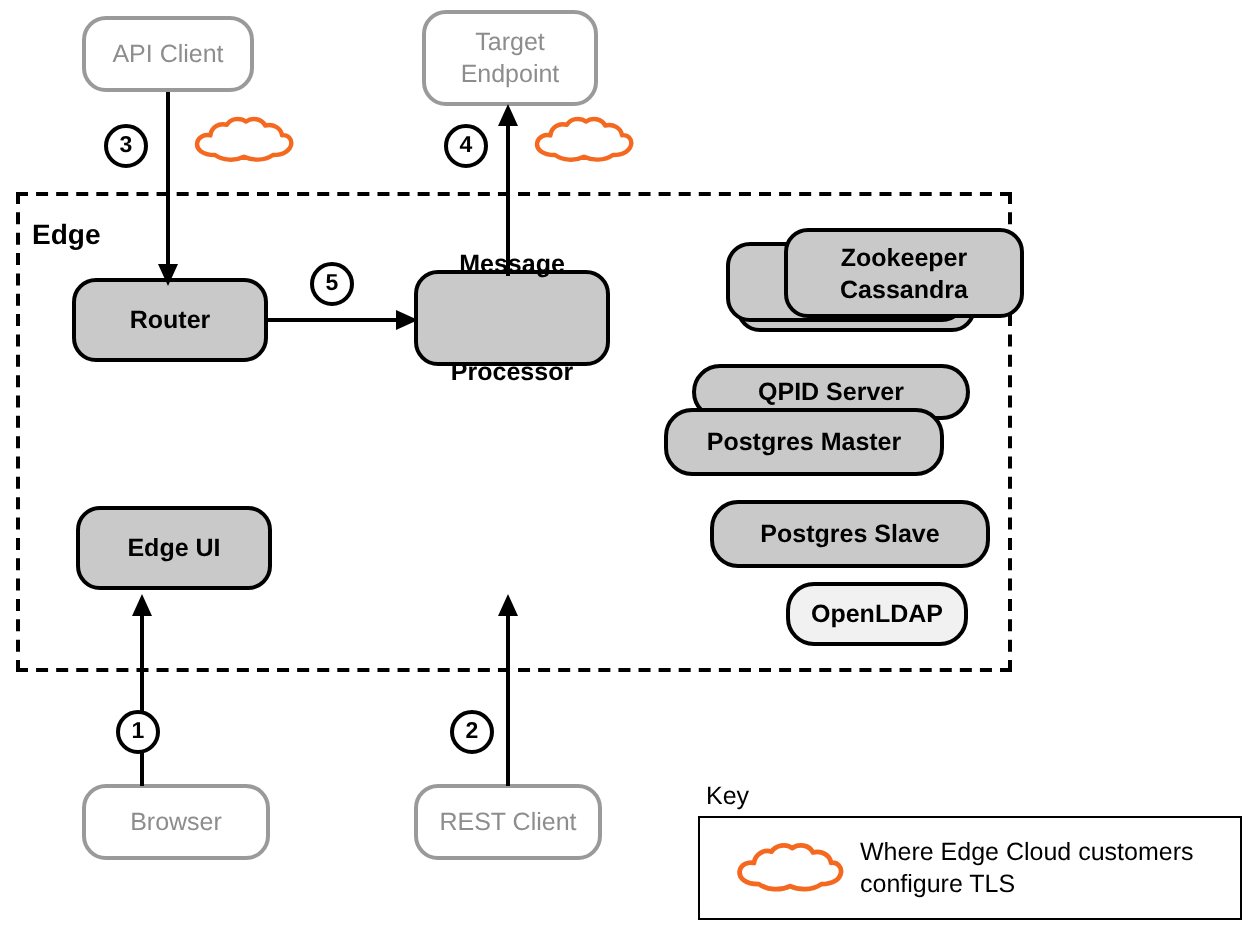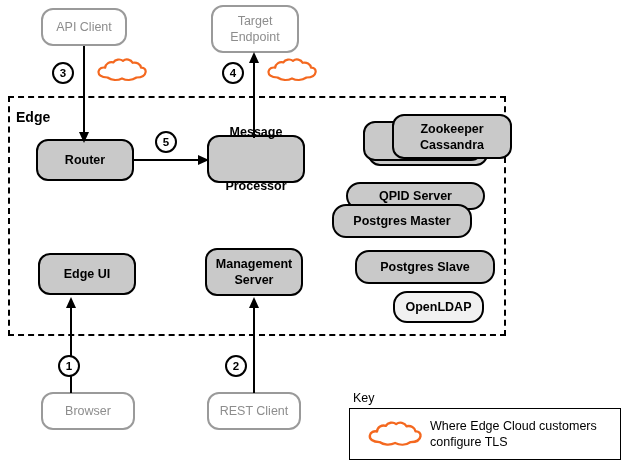--- a/index.html
+++ b/index.html
@@ -149,24 +149,20 @@
   </div>
 
   <div class="node white" style="left:393px;top:291px;width:91px;height:32px;border-radius:14px;">
     <span>OpenLDAP</span>
   </div>
 
   <div class="node filled" style="left:38px;top:253px;width:98px;height:42px;">
     <span>Edge UI</span>
   </div>
 
-  <div class="node filled" style="left:205px;top:248px;width:98px;height:48px;flex-direction:column;">
-    <span>Management</span>
-    <span>Server</span>
-  </div>
 
   <div class="line vline" style="left:70px;top:306px;height:87px;"></div>
   <div class="arrowhead arrow-up" style="left:65.5px;top:297px;"></div>
   <div class="circ" style="left:58px;top:355px;">
     <span>1</span>
   </div>
   <div class="node ext" style="left:41px;top:392px;width:94px;height:38px;">
     <span>Browser</span>
   </div>
 

